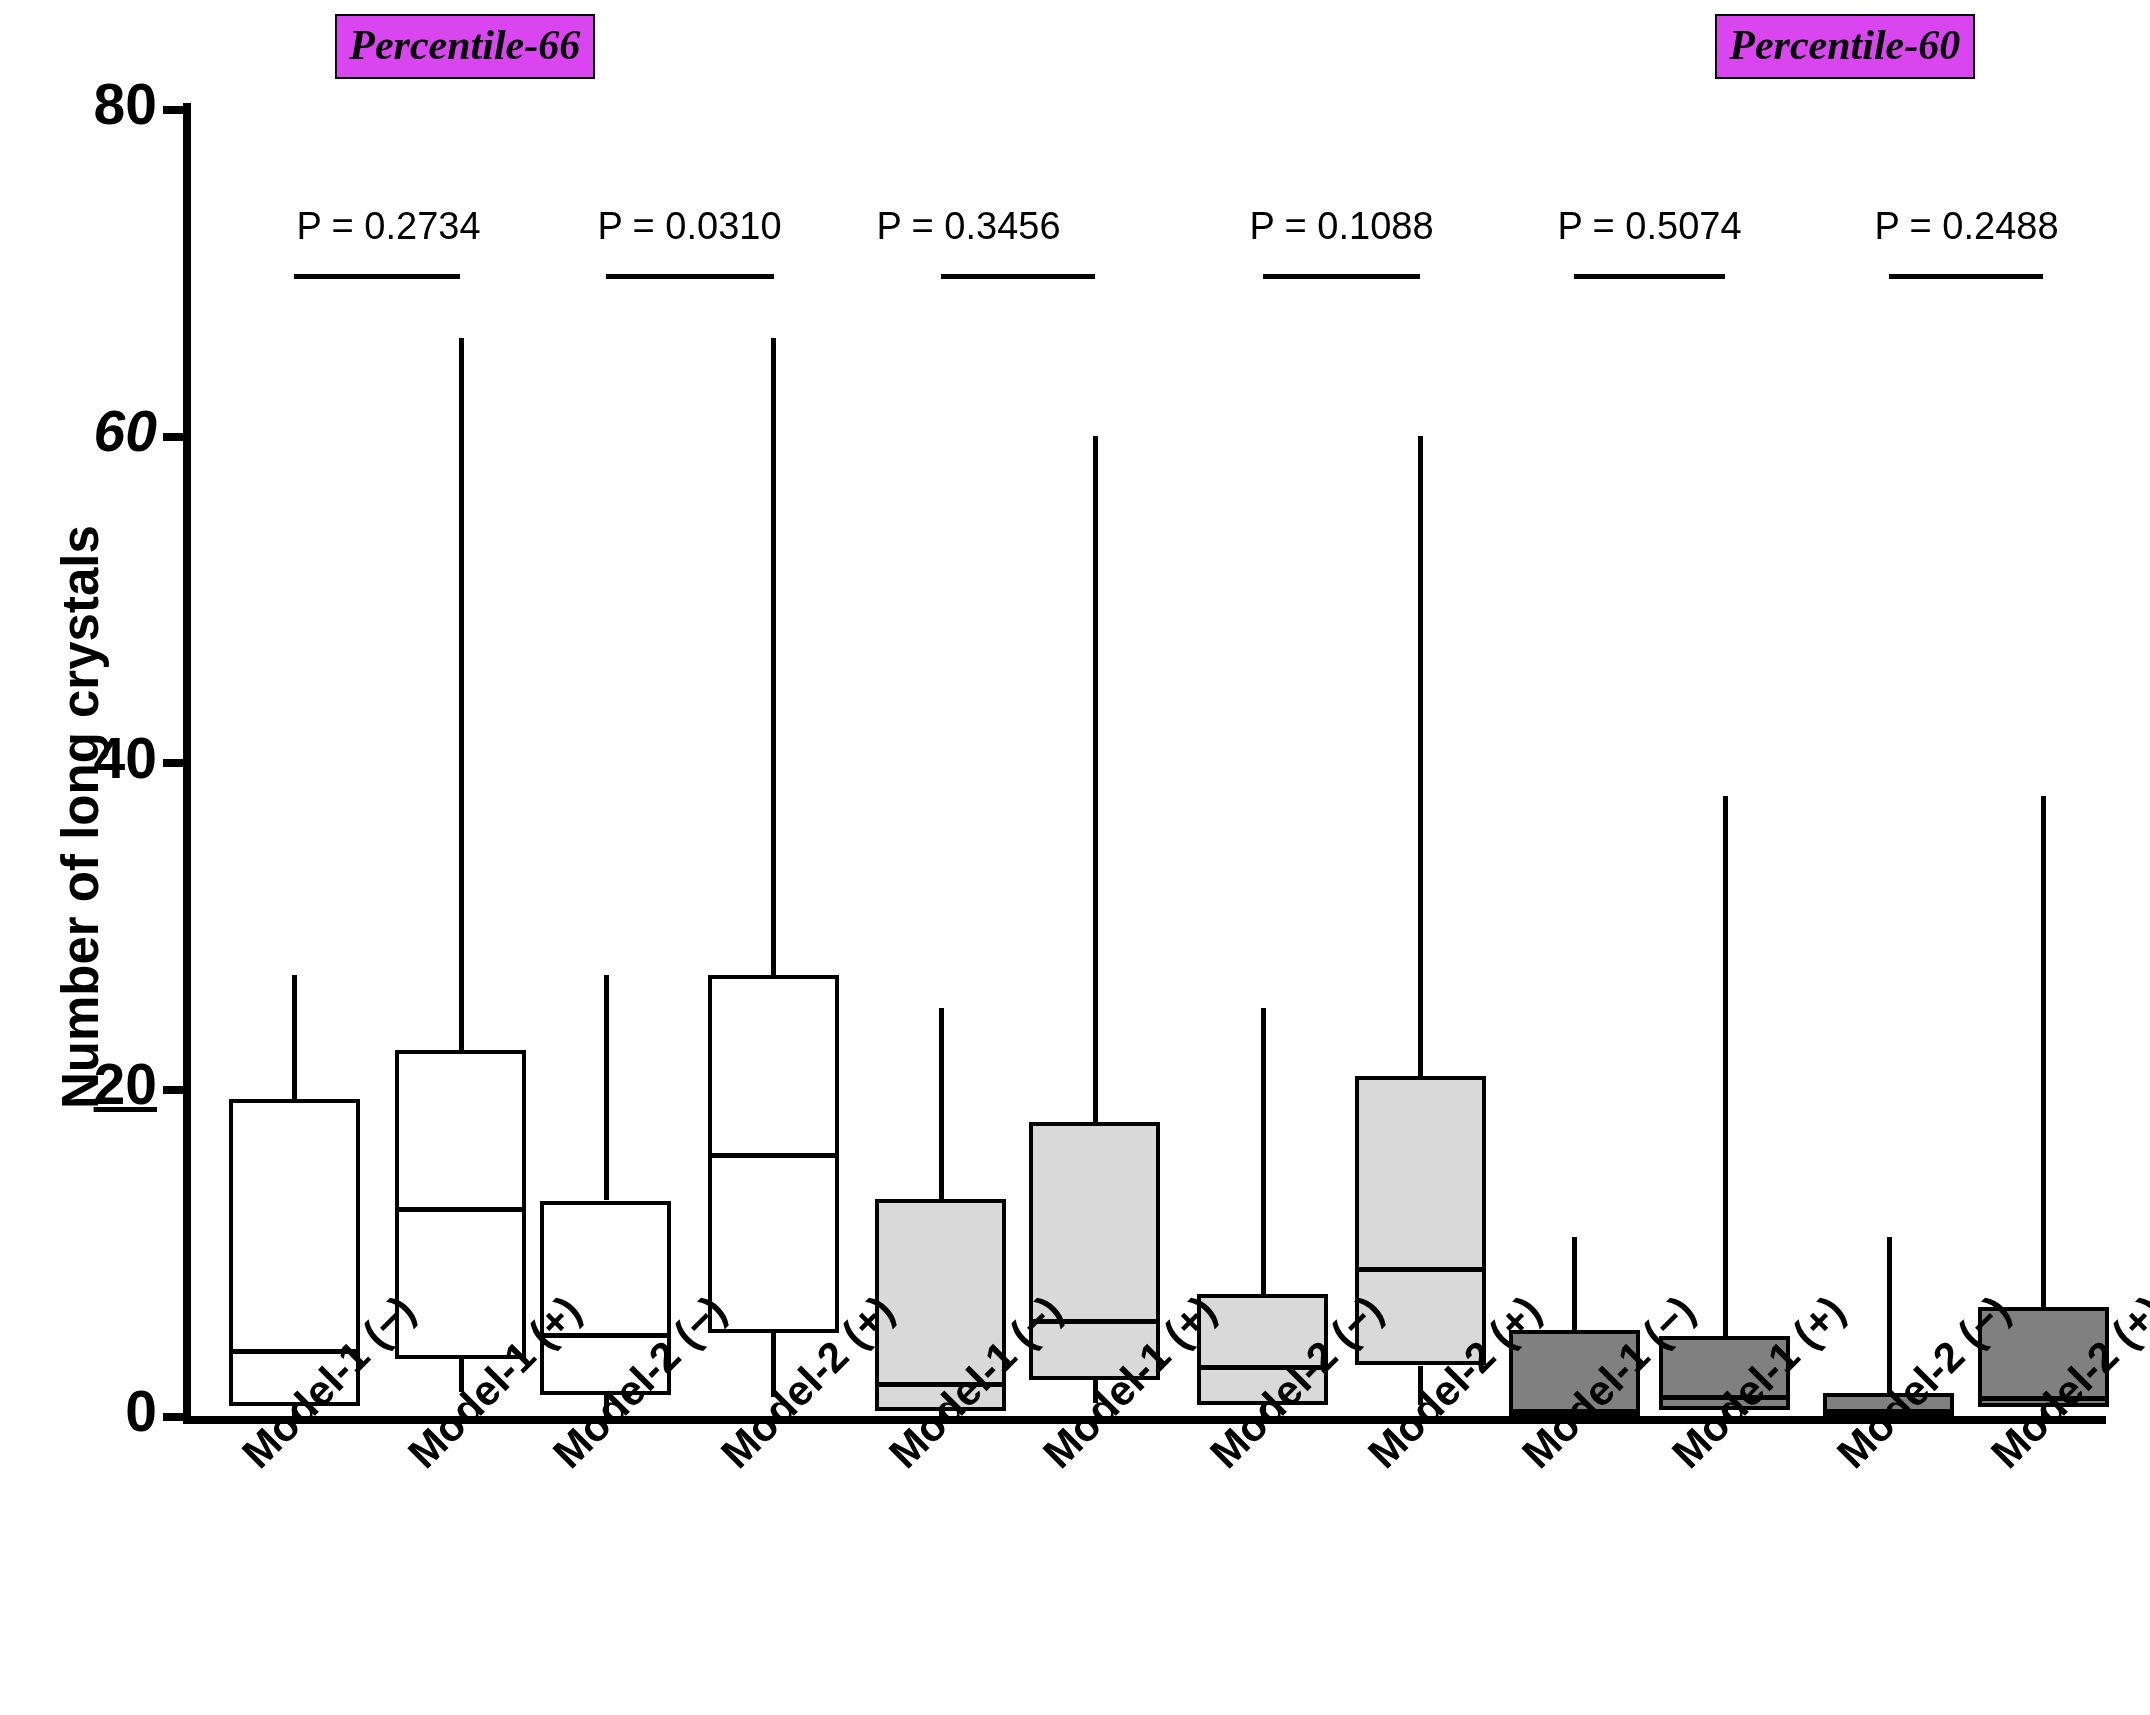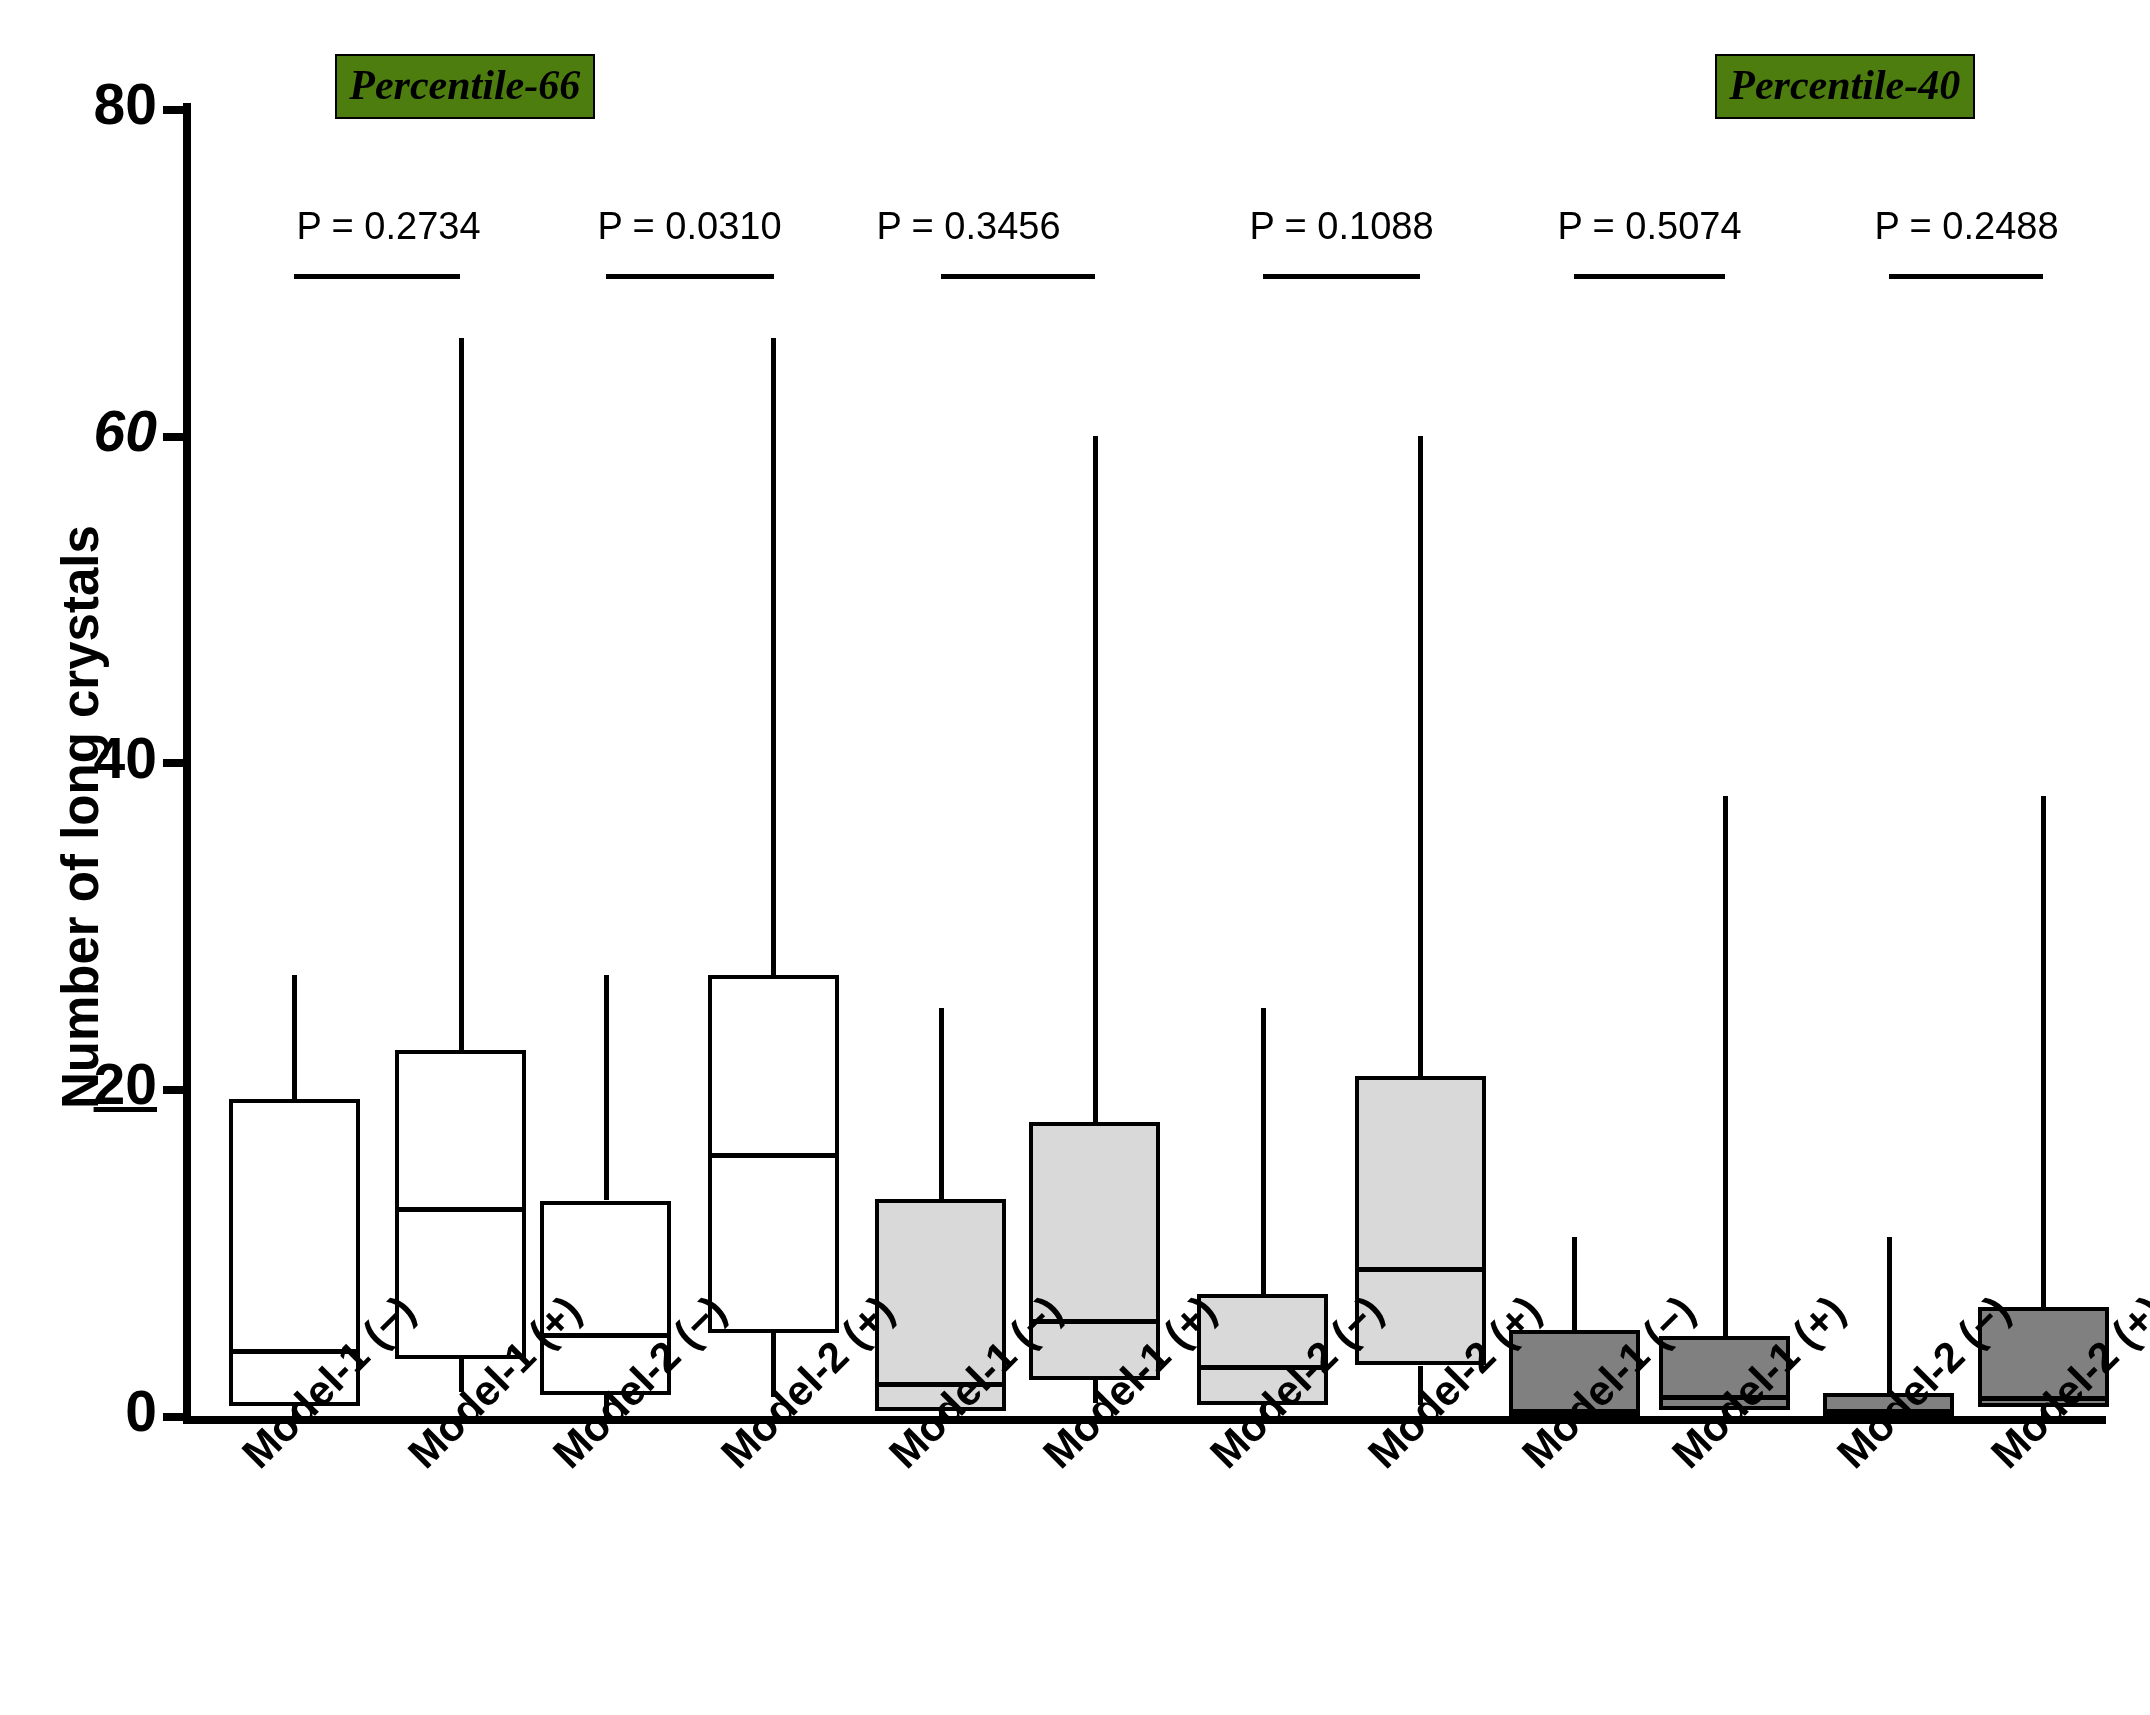--- a/index.html
+++ b/index.html
@@ -2,30 +2,29 @@
 <html style="font-size:11px"><head>
 <meta charset="utf-8">
 <style>
   html,body{margin:0;padding:0;background:#ffffff;}
   body{width:2151px;height:1715px;font-family:"Liberation Sans",sans-serif;color:#000;}
   #root{position:relative;width:2151px;height:1715px;overflow:hidden;}
 
   .grp-title{
     position:absolute;
     border:2.7px solid #000;
-    background:#4d7c0f;
+    background:#d946ef;
     font-family:"Liberation Serif",serif;
     font-style:italic;
     font-weight:bold;
     font-size:42px;
     line-height:1;
     padding:8.2px 12.3px 11px 12.3px;
     white-space:nowrap;
     text-align:right;
-    margin-top:40px;
   }
 
   .ylabel{
     position:absolute;
     transform-origin:0 0;
     font-size:51px;
     font-weight:bold;
     white-space:nowrap;
   }
 
@@ -63,21 +62,21 @@
   .bx-median{position:absolute;background:#000;}
   .bx-wh{position:absolute;background:#000;width:4.8px;}
   .bx-cap{position:absolute;background:#000;height:4.8px;}
 </style>
 </head>
 <body>
 
 <div id="root">
 
   <div class="grp-title" id="grp0" style="left: 335px; top: 13.7px;">Percentile-66</div>
-  <div class="grp-title" id="grp2" style="left: 1715px; top: 13.7px;">Percentile-40</div>
+  <div class="grp-title" id="grp2" style="left: 1715px; top: 13.7px;">Percentile-60</div>
 
   <div class="ylabel" id="ytitle" style="left: 51px; top: 1109px; transform: rotate(-90deg);">Number of long crystals</div>
 
   <div class="axis-y" style="left:183px;top:103px;width:7.5px;height:1321px;"></div>
   <div class="axis-x" style="left:183px;top:1416px;width:1923px;height:8.2px;"></div>
 
   <div class="ytick" id="yt0" style="left: 27px; width: 130px; top: 1378px;">0</div>
   <div class="ytick" id="yt1" style="left: 27px; width: 130px; top: 1051px; text-decoration: underline;">20</div>
   <div class="ytick" id="yt2" style="left: 27px; width: 130px; top: 725px;">40</div>
   <div class="ytick" id="yt3" style="left: 27px; width: 130px; top: 398px; font-style: italic;">60</div>

